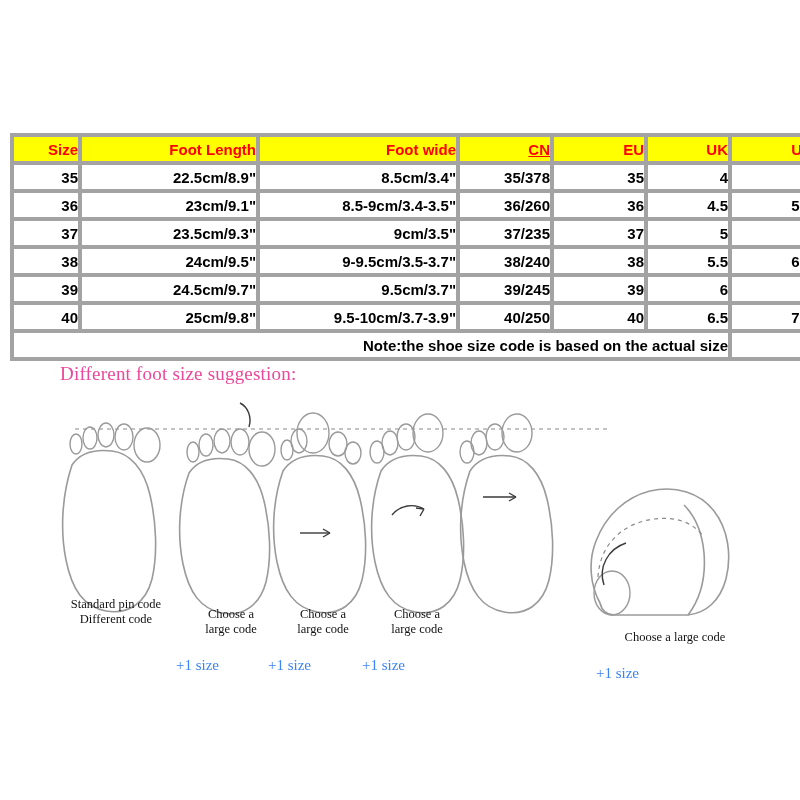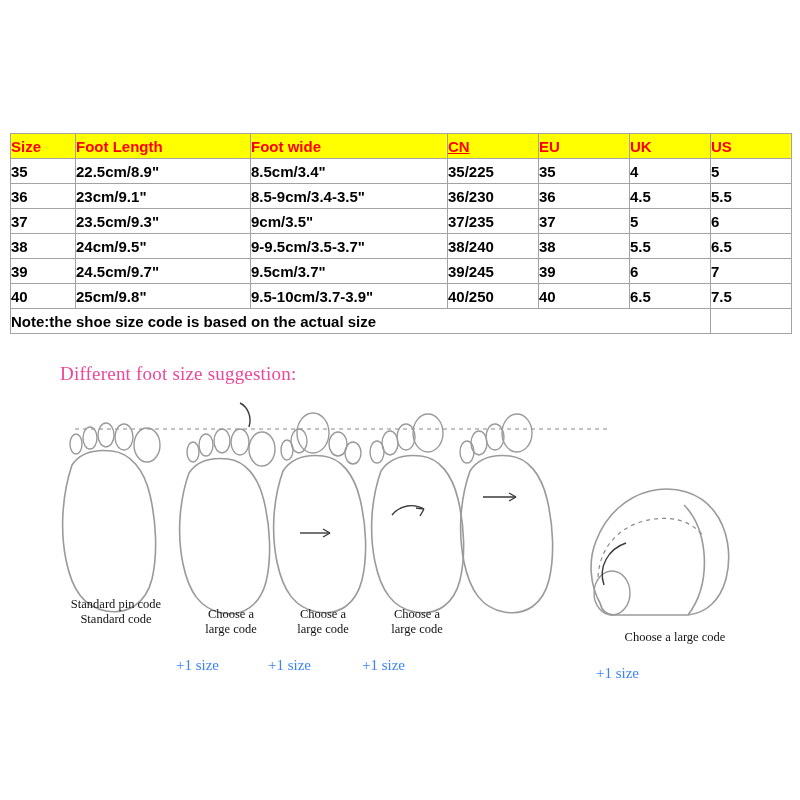--- a/index.html
+++ b/index.html
@@ -21,22 +21,22 @@
     left: 10px;
     top: 133px;
     width: 780px;
   }
   table.size-table {
     border-collapse: collapse;
     width: 780px;
     table-layout: fixed;
   }
   table.size-table td, table.size-table th {
-    border: 1px solid #a3a3a3;
-    text-align: left;
+    border: 4px solid #a3a3a3;
+    text-align: right;
     font-size: 15px;
     height: 24px;
     padding: 0;
     font-weight: bold;
     color: #000000;
     background: #ffffff;
   }
   table.size-table thead th {
     color: #ff0000;
     background: #ffff00;
@@ -130,30 +130,30 @@
         <th class="col-eu">EU</th>
         <th class="col-uk">UK</th>
         <th class="col-us">US</th>
       </tr>
     </thead>
     <tbody>
       <tr>
         <td>35</td>
         <td>22.5cm/8.9"</td>
         <td>8.5cm/3.4"</td>
-        <td>35/225</td>
+        <td>35/378</td>
         <td>35</td>
         <td>4</td>
         <td>5</td>
       </tr>
       <tr>
         <td>36</td>
         <td>23cm/9.1"</td>
         <td>8.5-9cm/3.4-3.5"</td>
-        <td>36/230</td>
+        <td>36/260</td>
         <td>36</td>
         <td>4.5</td>
         <td>5.5</td>
       </tr>
       <tr>
         <td>37</td>
         <td>23.5cm/9.3"</td>
         <td>9cm/3.5"</td>
         <td>37/235</td>
         <td>37</td>
@@ -262,21 +262,21 @@
 
       <ellipse class="toeline" cx="612" cy="248" rx="18" ry="22"></ellipse>
 
       <path class="dash" d="M598 232 C600 198 624 178 654 174 C676 171 694 178 704 192"></path>
       <path class="arrow" d="M604 240 C598 222 608 204 626 198"></path>
     </g>
   </svg>
 
   <div class="caption" style="left:46px; top:252px; width:140px;">
     <span>Standard pin code</span><br>
-    <span>Standard code</span>
+    <span>Different code</span>
   </div>
 
   <div class="caption" style="left:176px; top:262px; width:110px;">
     <span>Choose a</span><br>
     <span>large code</span>
   </div>
 
   <div class="caption" style="left:268px; top:262px; width:110px;">
     <span>Choose a</span><br>
     <span>large code</span>

